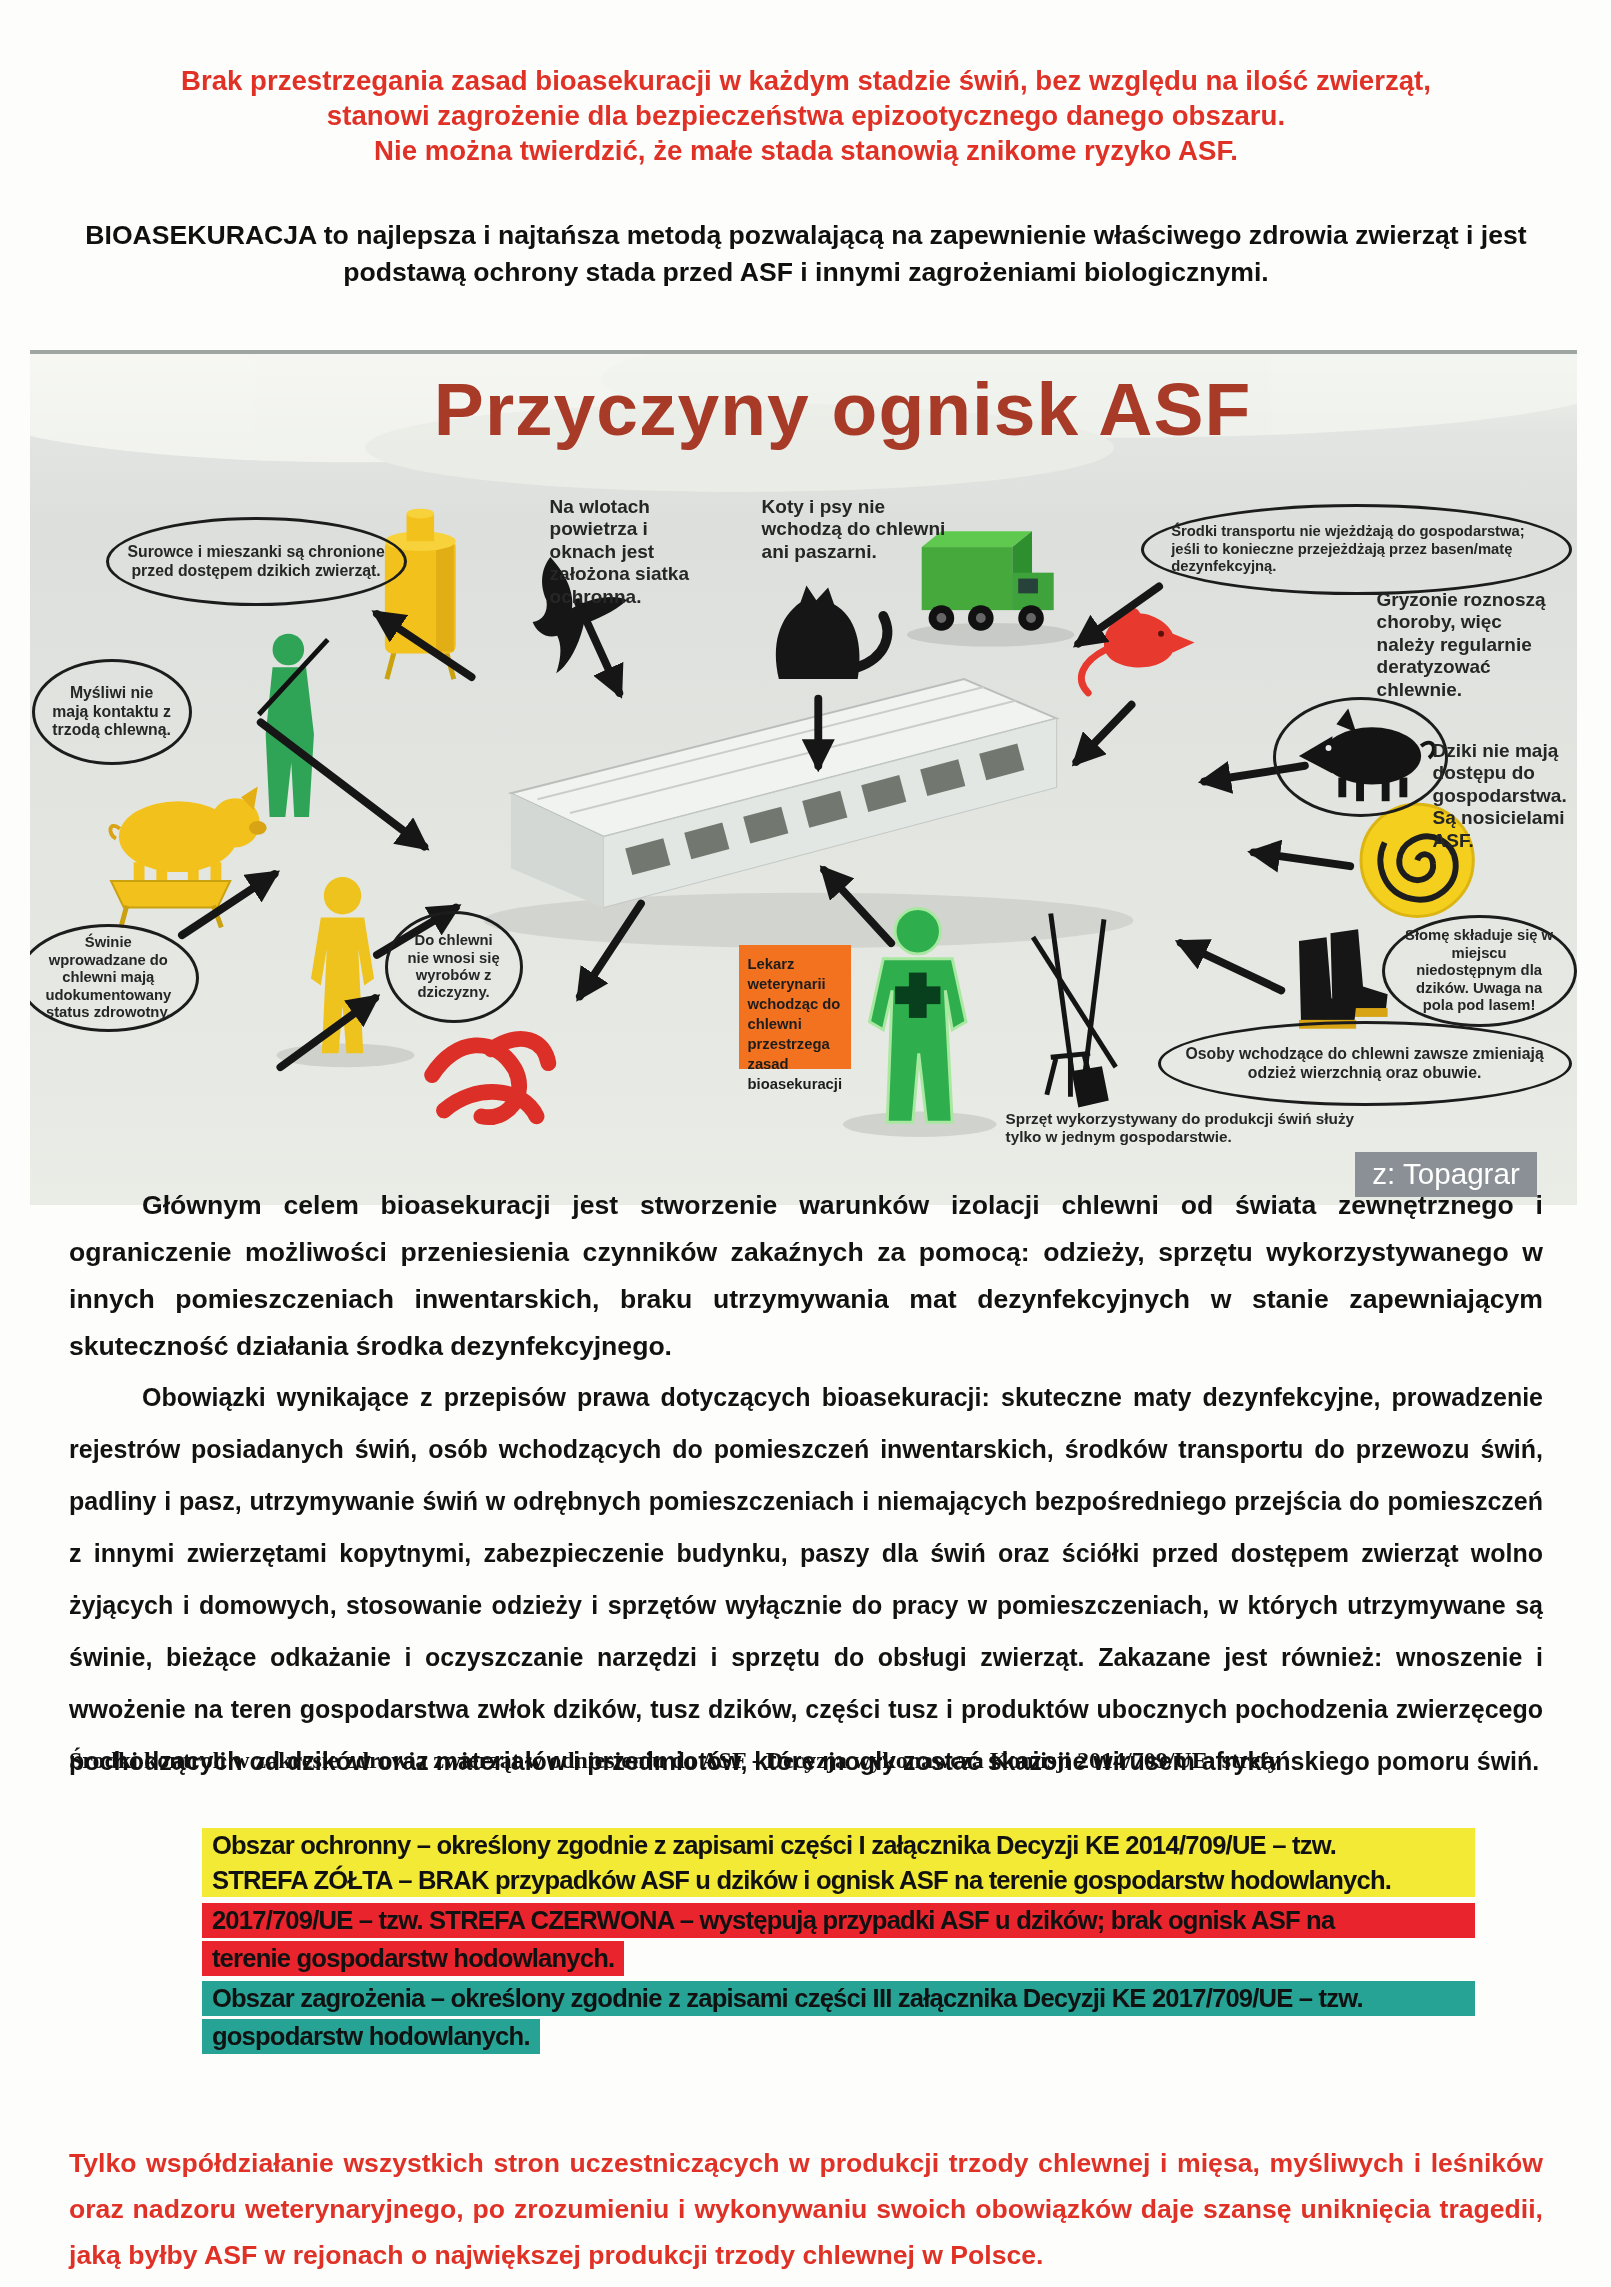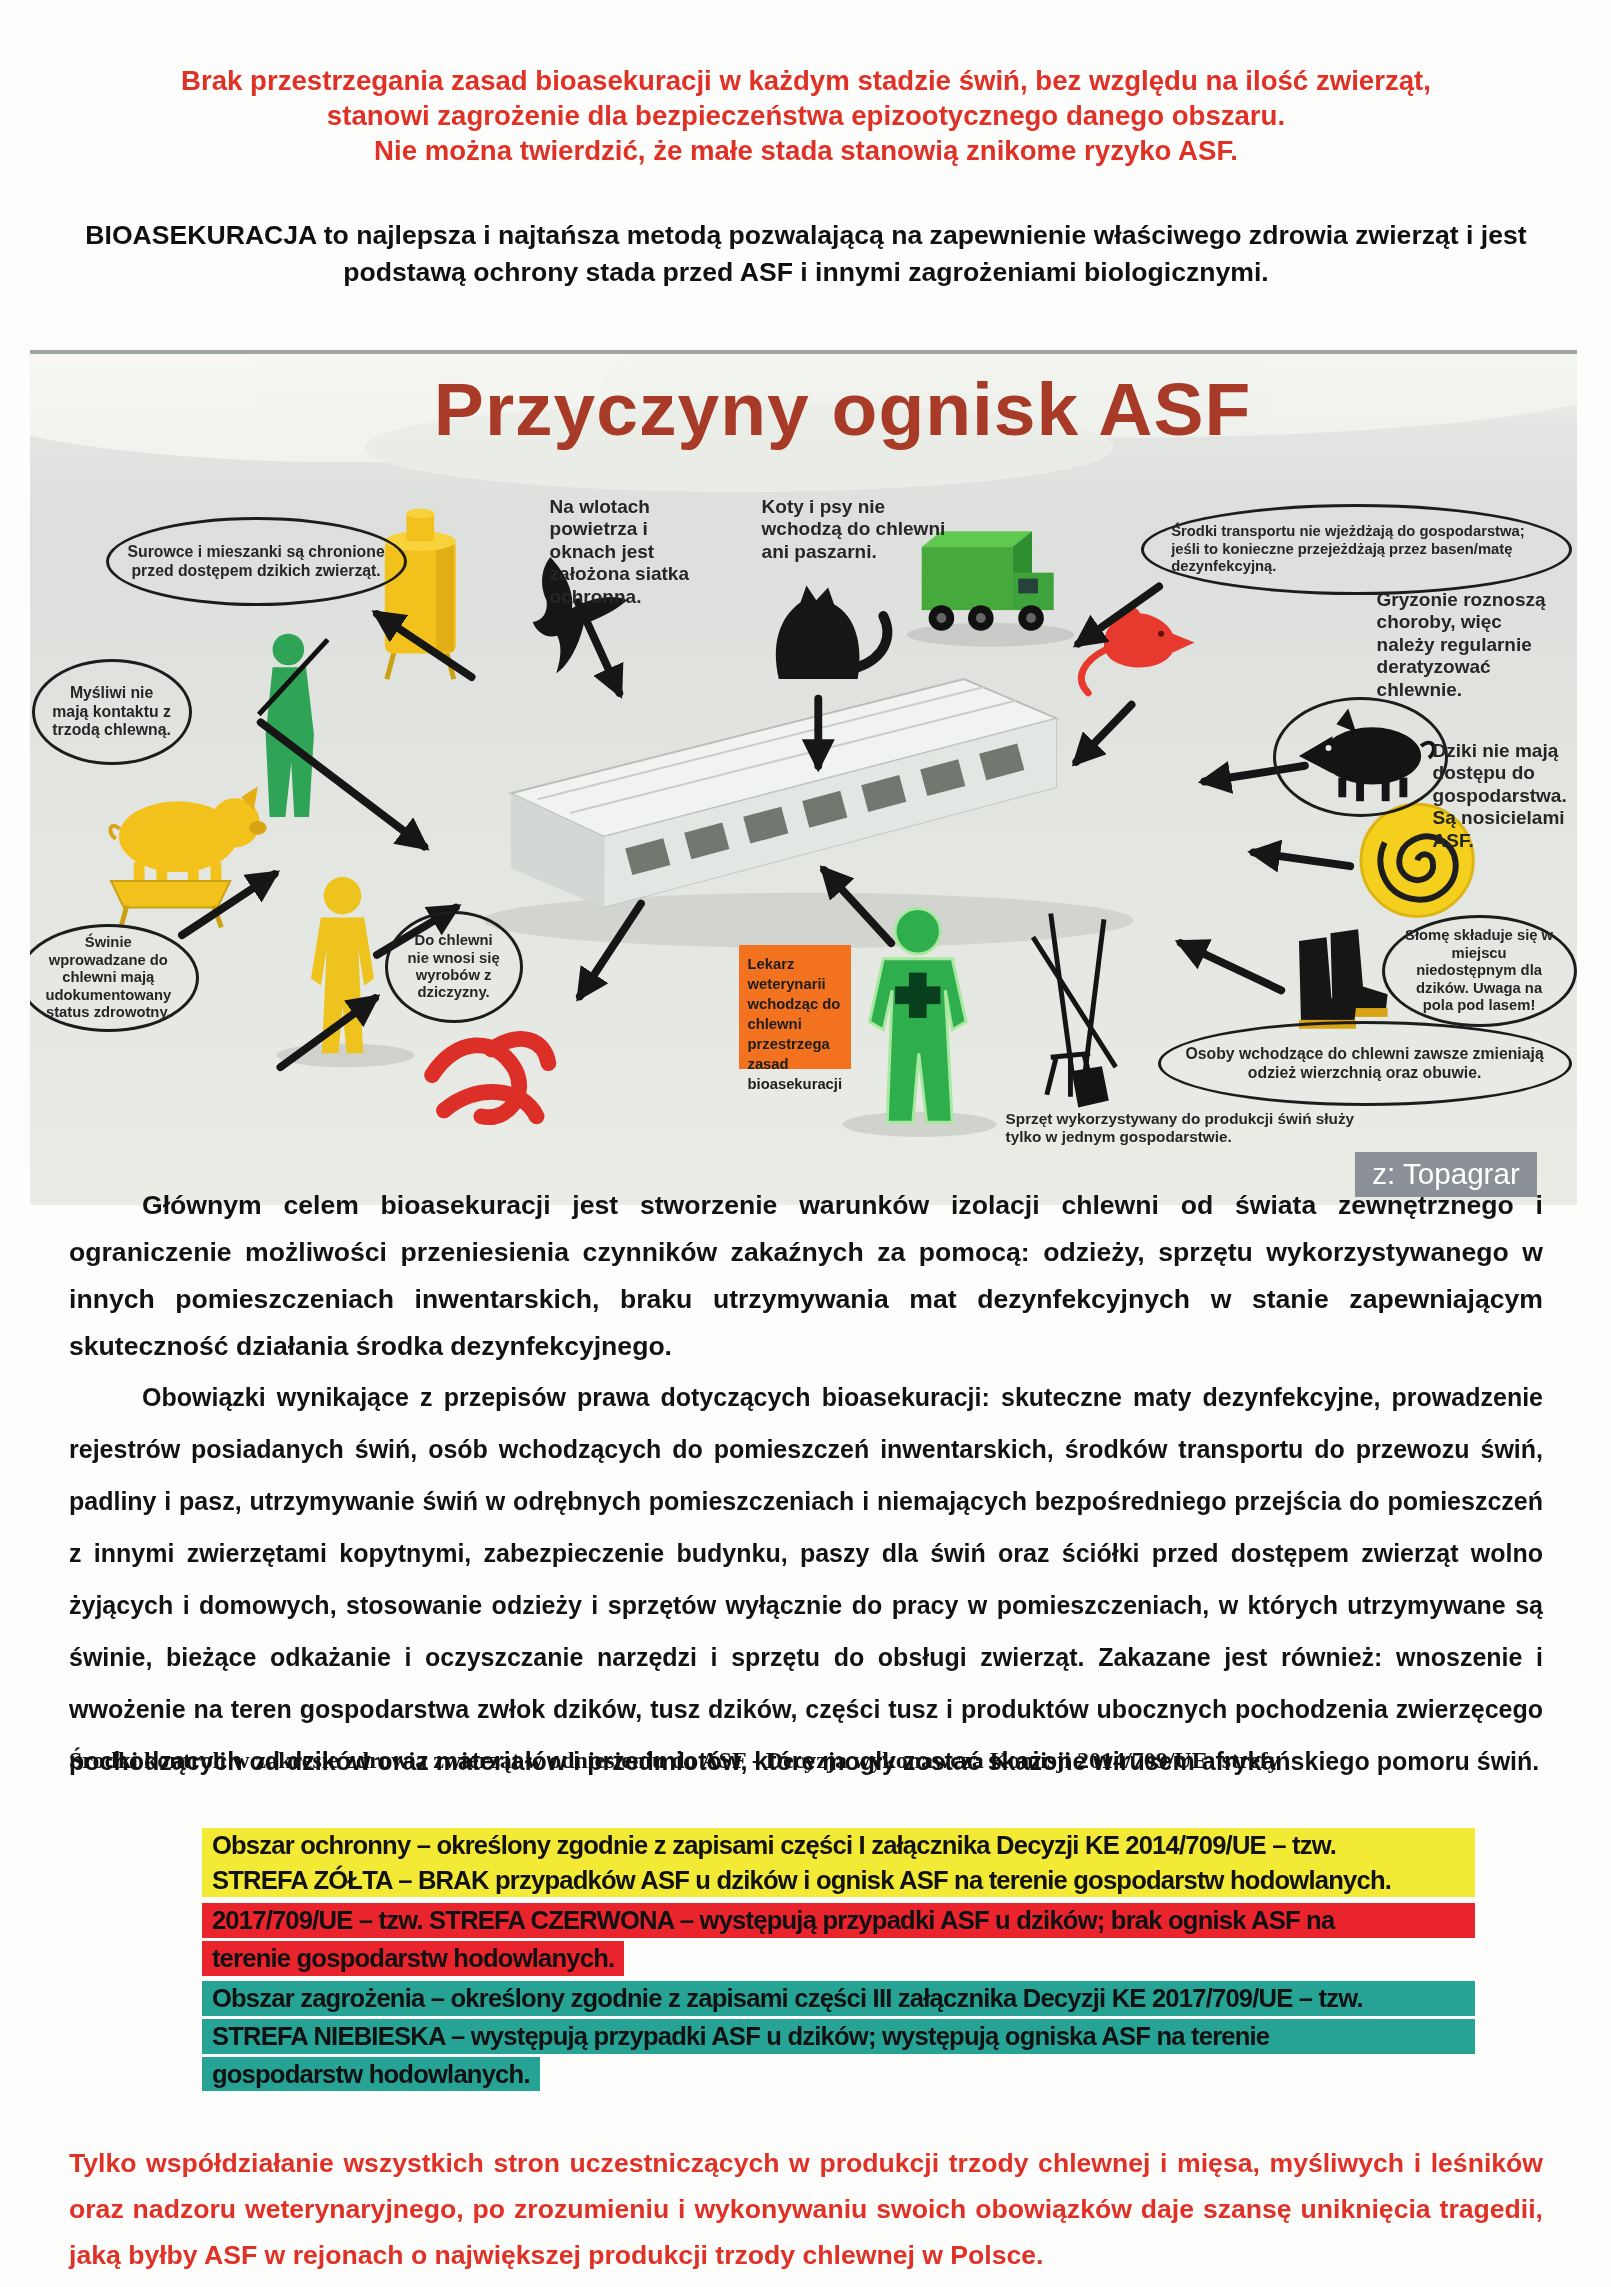--- a/index.html
+++ b/index.html
@@ -261,19 +261,18 @@
   <div class="zblock">
     <div class="zline zy nogap">Obszar ochronny – określony zgodnie z zapisami części I załącznika Decyzji KE 2014/709/UE – tzw.</div>
     <div class="zline zy nogap">STREFA ZÓŁTA – BRAK przypadków ASF u dzików i ognisk ASF na terenie gospodarstw hodowlanych.</div>
   </div>
   <div class="zblock">
     <div class="zline zr">2017/709/UE – tzw. STREFA CZERWONA – występują przypadki ASF u dzików; brak ognisk ASF na</div>
     <div class="zline zr short">terenie gospodarstw hodowlanych.</div>
   </div>
   <div class="zblock">
     <div class="zline zt">Obszar zagrożenia – określony zgodnie z zapisami części III załącznika Decyzji KE 2017/709/UE – tzw.</div>
-    <div class="zline zt">STREFA NIEBIESKA – występują przypadki ASF u dzików; występują ogniska ASF na terenie</div>
     <div class="zline zt short">gospodarstw hodowlanych.</div>
   </div>
 </div>
 
 <div class="abs body-para" id="closing">Tylko współdziałanie wszystkich stron uczestniczących w produkcji trzody chlewnej i mięsa, myśliwych i leśników oraz nadzoru weterynaryjnego, po zrozumieniu i wykonywaniu swoich obowiązków daje szansę uniknięcia tragedii, jaką byłby ASF w rejonach o największej produkcji trzody chlewnej w Polsce.</div>
 
 
 </body></html>

